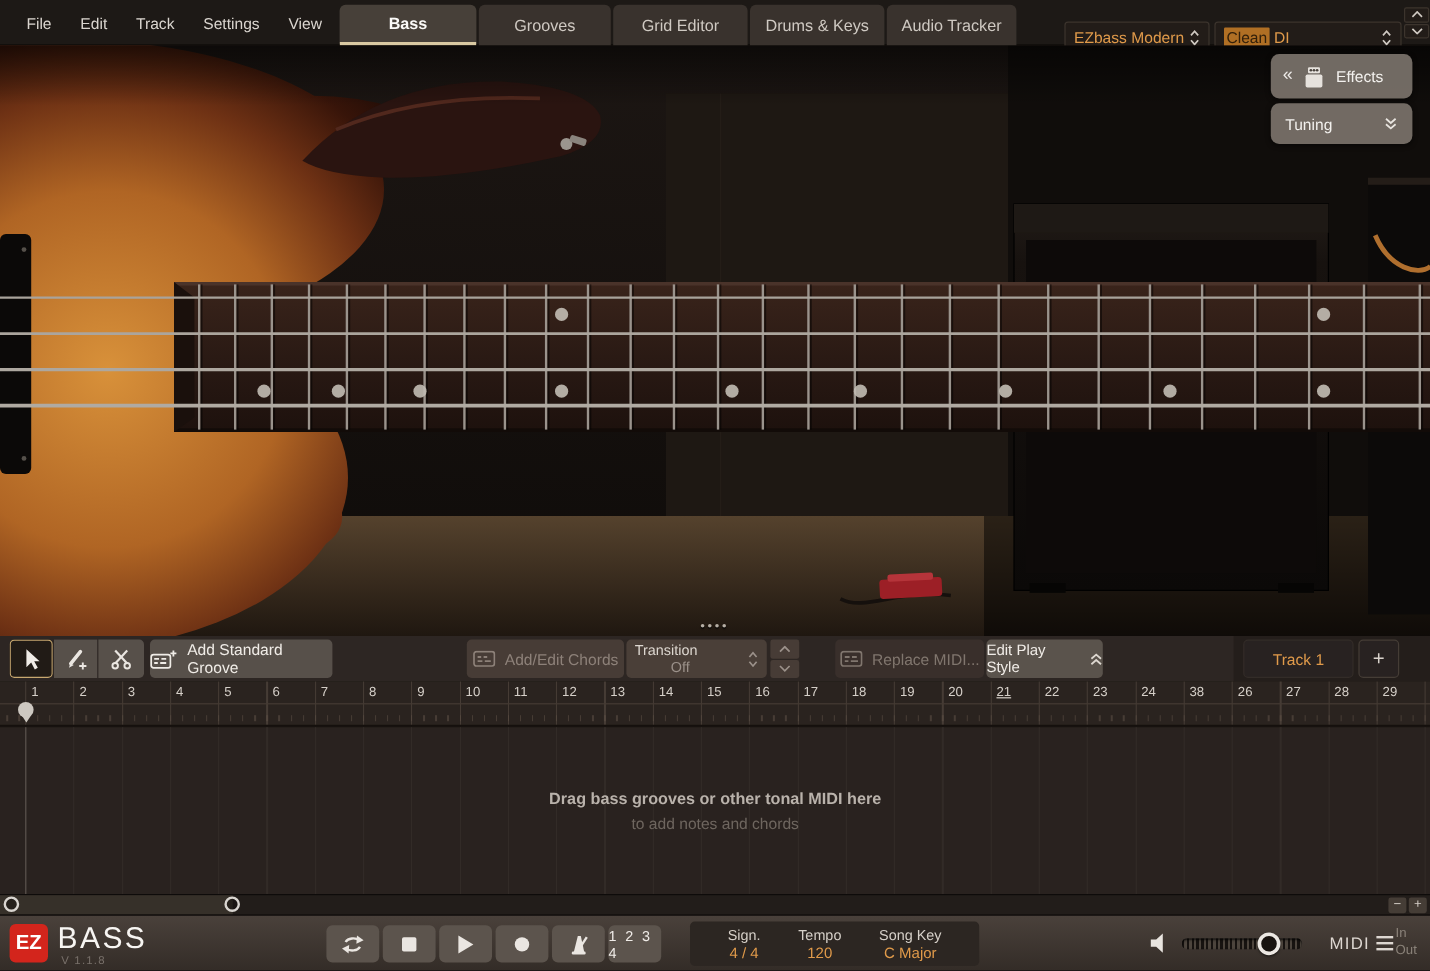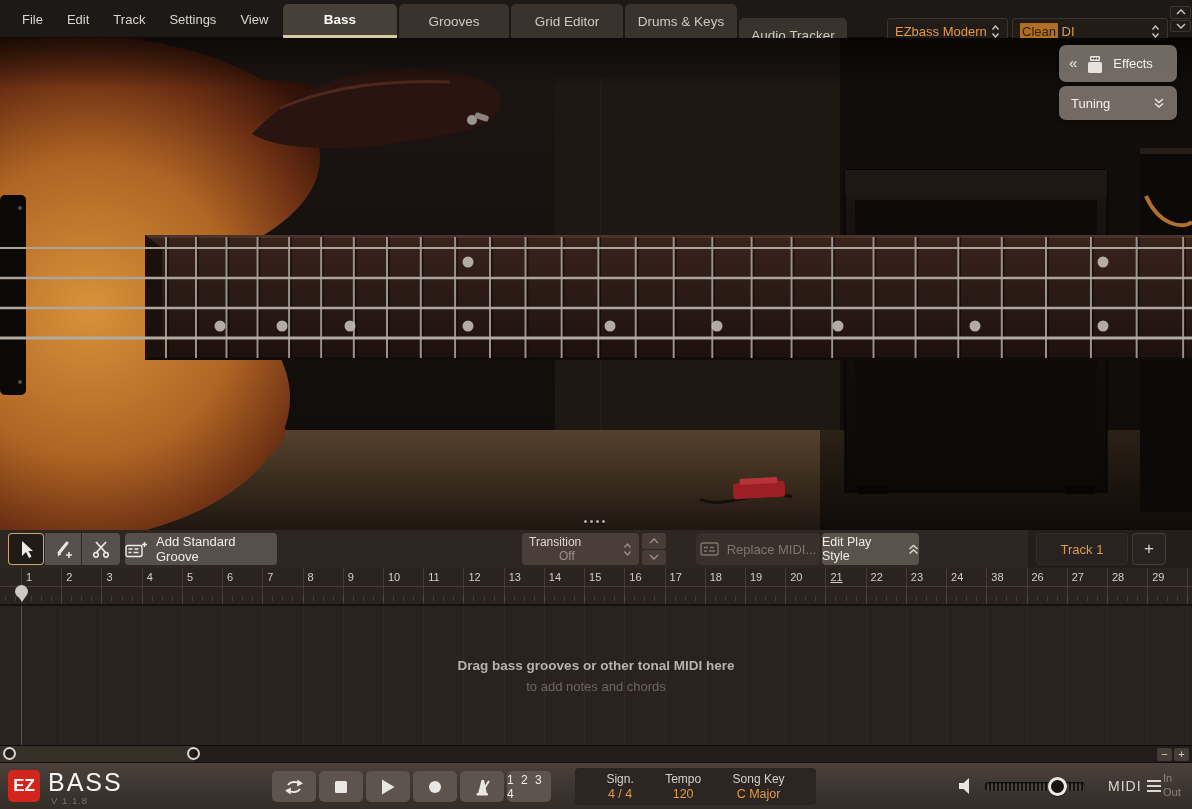--- a/index.html
+++ b/index.html
@@ -128,21 +128,21 @@
         <div class="menu-item">Track</div>
         <div class="menu-item">Settings</div>
         <div class="menu-item">View</div>
         <div class="menu-item">Help</div>
       </nav>
     <div id="tab-bar">
         <div class="tab active" style="left: 283px; width: 114px;">Bass</div>
         <div class="tab" style="left: 399px; width: 110px;">Grooves</div>
         <div class="tab" style="left: 511px; width: 112px;">Grid Editor</div>
         <div class="tab" style="left: 625px; width: 112px;">Drums &amp; Keys</div>
-        <div class="tab" style="left: 739px; width: 108px; margin-top: 14px;">Audio Tracker</div>
+        <div class="tab" style="left: 739px; width: 108px;">Audio Tracker</div>
       </div>
 
     <div class="dd" id="preset-dd">
       <span>EZbass Modern</span>
       <span class="chev">
         <svg class="ico" width="9" height="15" viewBox="0 0 9 15">
             <path d="M1.5 5.5 L4.5 2 L7.5 5.5 M1.5 9.5 L4.5 13 L7.5 9.5" fill="none" stroke="#cfc9c2" stroke-width="1.4"></path>
           </svg>
       </span>
     </div>
@@ -405,20 +405,29 @@
       <span>
         <svg class="ico" width="23" height="17" viewBox="0 0 23 17">
           <rect x="1" y="4.5" width="16" height="11" rx="2" fill="none" stroke="#f0ece7" stroke-width="1.4"></rect>
           <path d="M3.5 8 h4 M9.5 8 h4 M3.5 11.5 h3 M8.5 11.5 h5" stroke="#f0ece7" stroke-width="1.5"></path>
           <path d="M17 3.5 h5 M19.5 1 v5" stroke="#f0ece7" stroke-width="1.5"></path>
         </svg>
       </span>
       <span>Add Standard Groove</span>
     </div>
 
+    <div class="btn" id="add-chords">
+      <span>
+        <svg class="ico" width="19" height="14" viewBox="0 0 19 14">
+          <rect x="1" y="1" width="17" height="12" rx="2" fill="none" stroke="#8d8179" stroke-width="1.4"></rect>
+          <path d="M4 5.5 h3 M9 5.5 h3 M4 9 h4 M10 9 h5" stroke="#8d8179" stroke-width="1.5"></path>
+        </svg>
+      </span>
+      <span>Add/Edit Chords</span>
+    </div>
 
     <div class="btn" id="transition-dd">
       <span class="tr-col">
         <span class="tr-label">Transition</span>
         <span class="tr-value">Off</span>
       </span>
       <span class="chev">
         <svg class="ico" width="9" height="15" viewBox="0 0 9 15">
             <path d="M1.5 5.5 L4.5 2 L7.5 5.5 M1.5 9.5 L4.5 13 L7.5 9.5" fill="none" stroke="#9b918a" stroke-width="1.4"></path>
           </svg>

